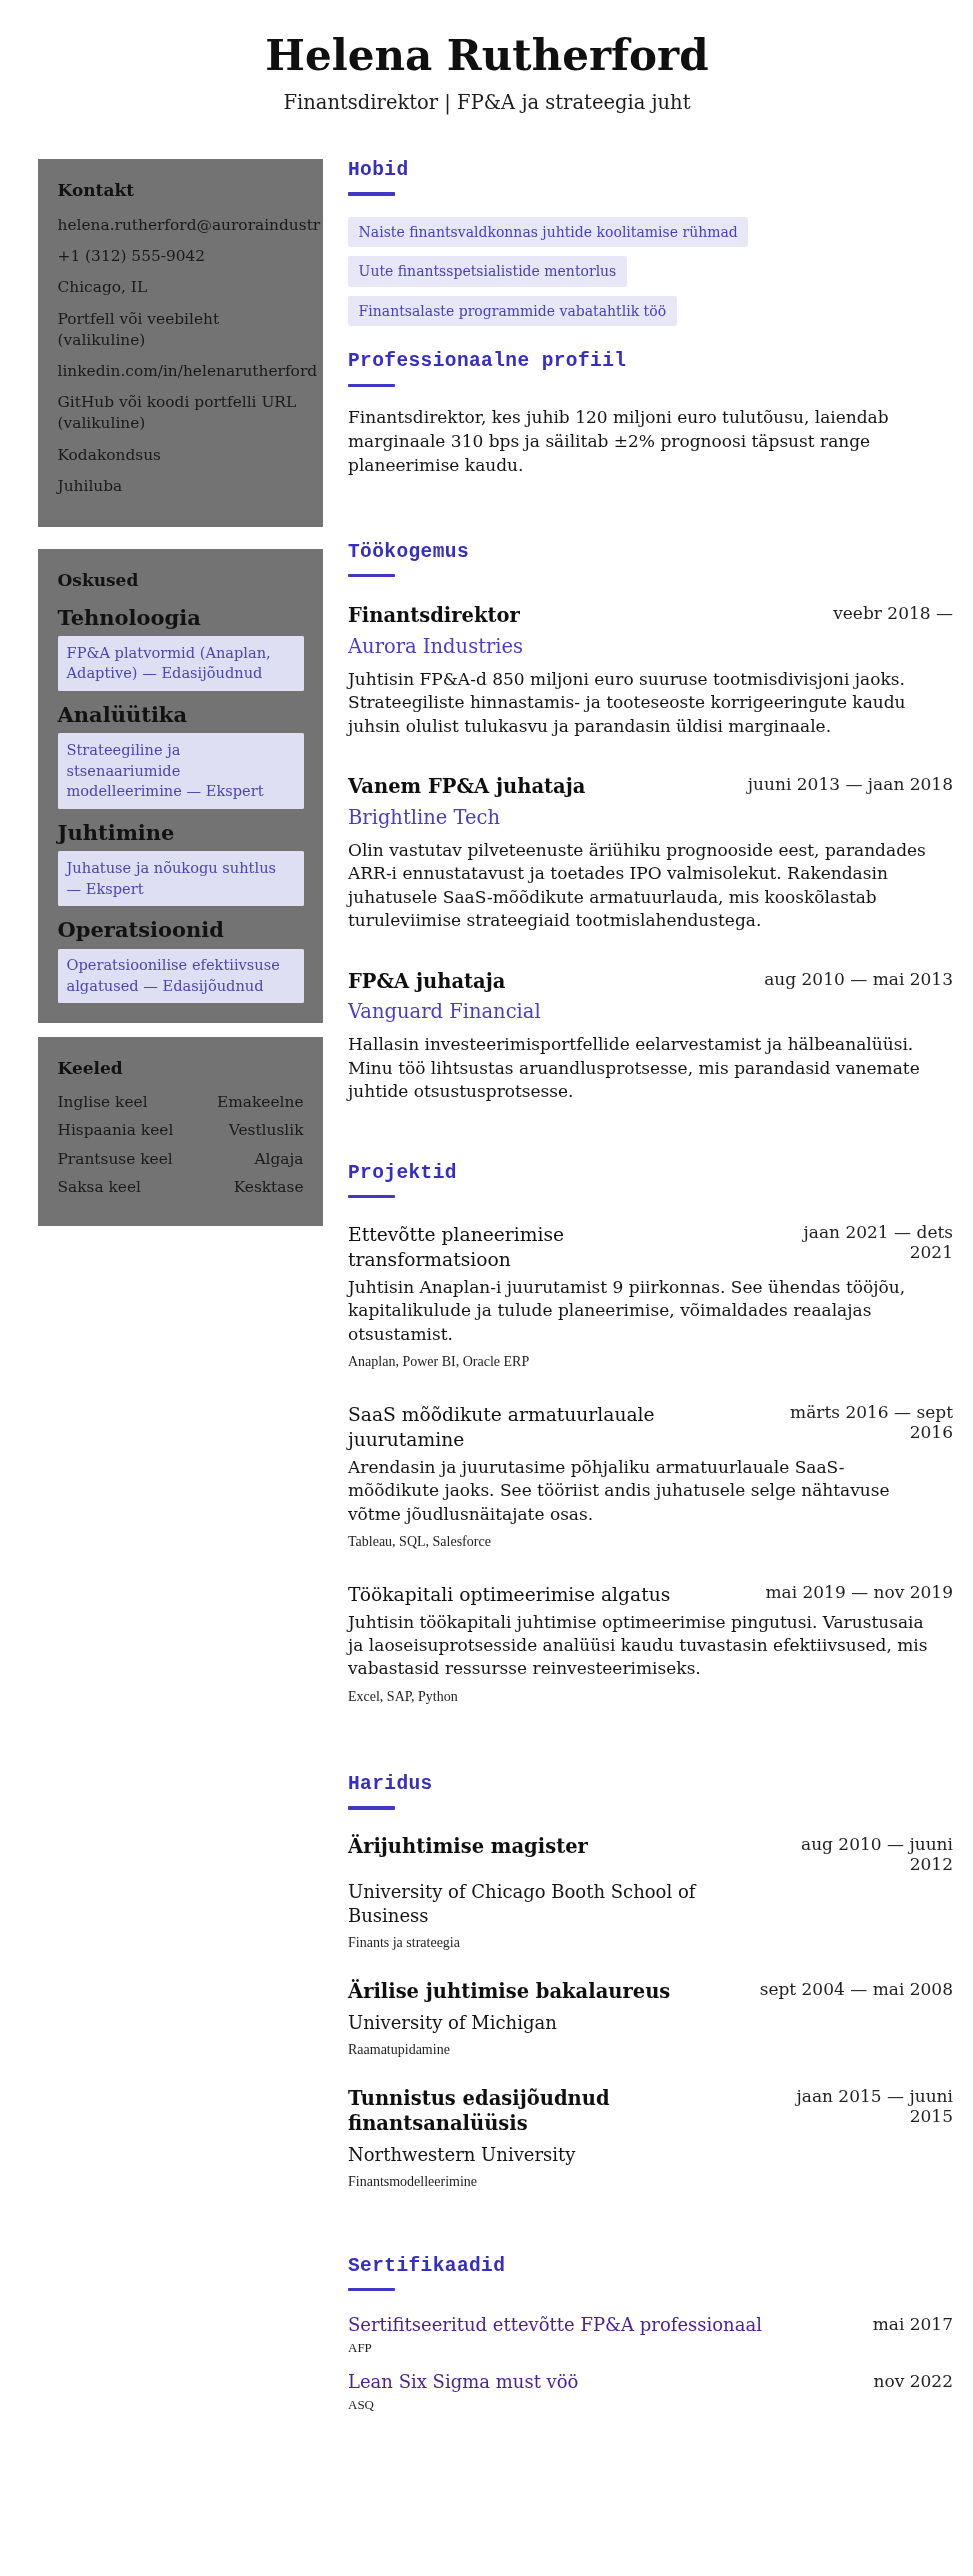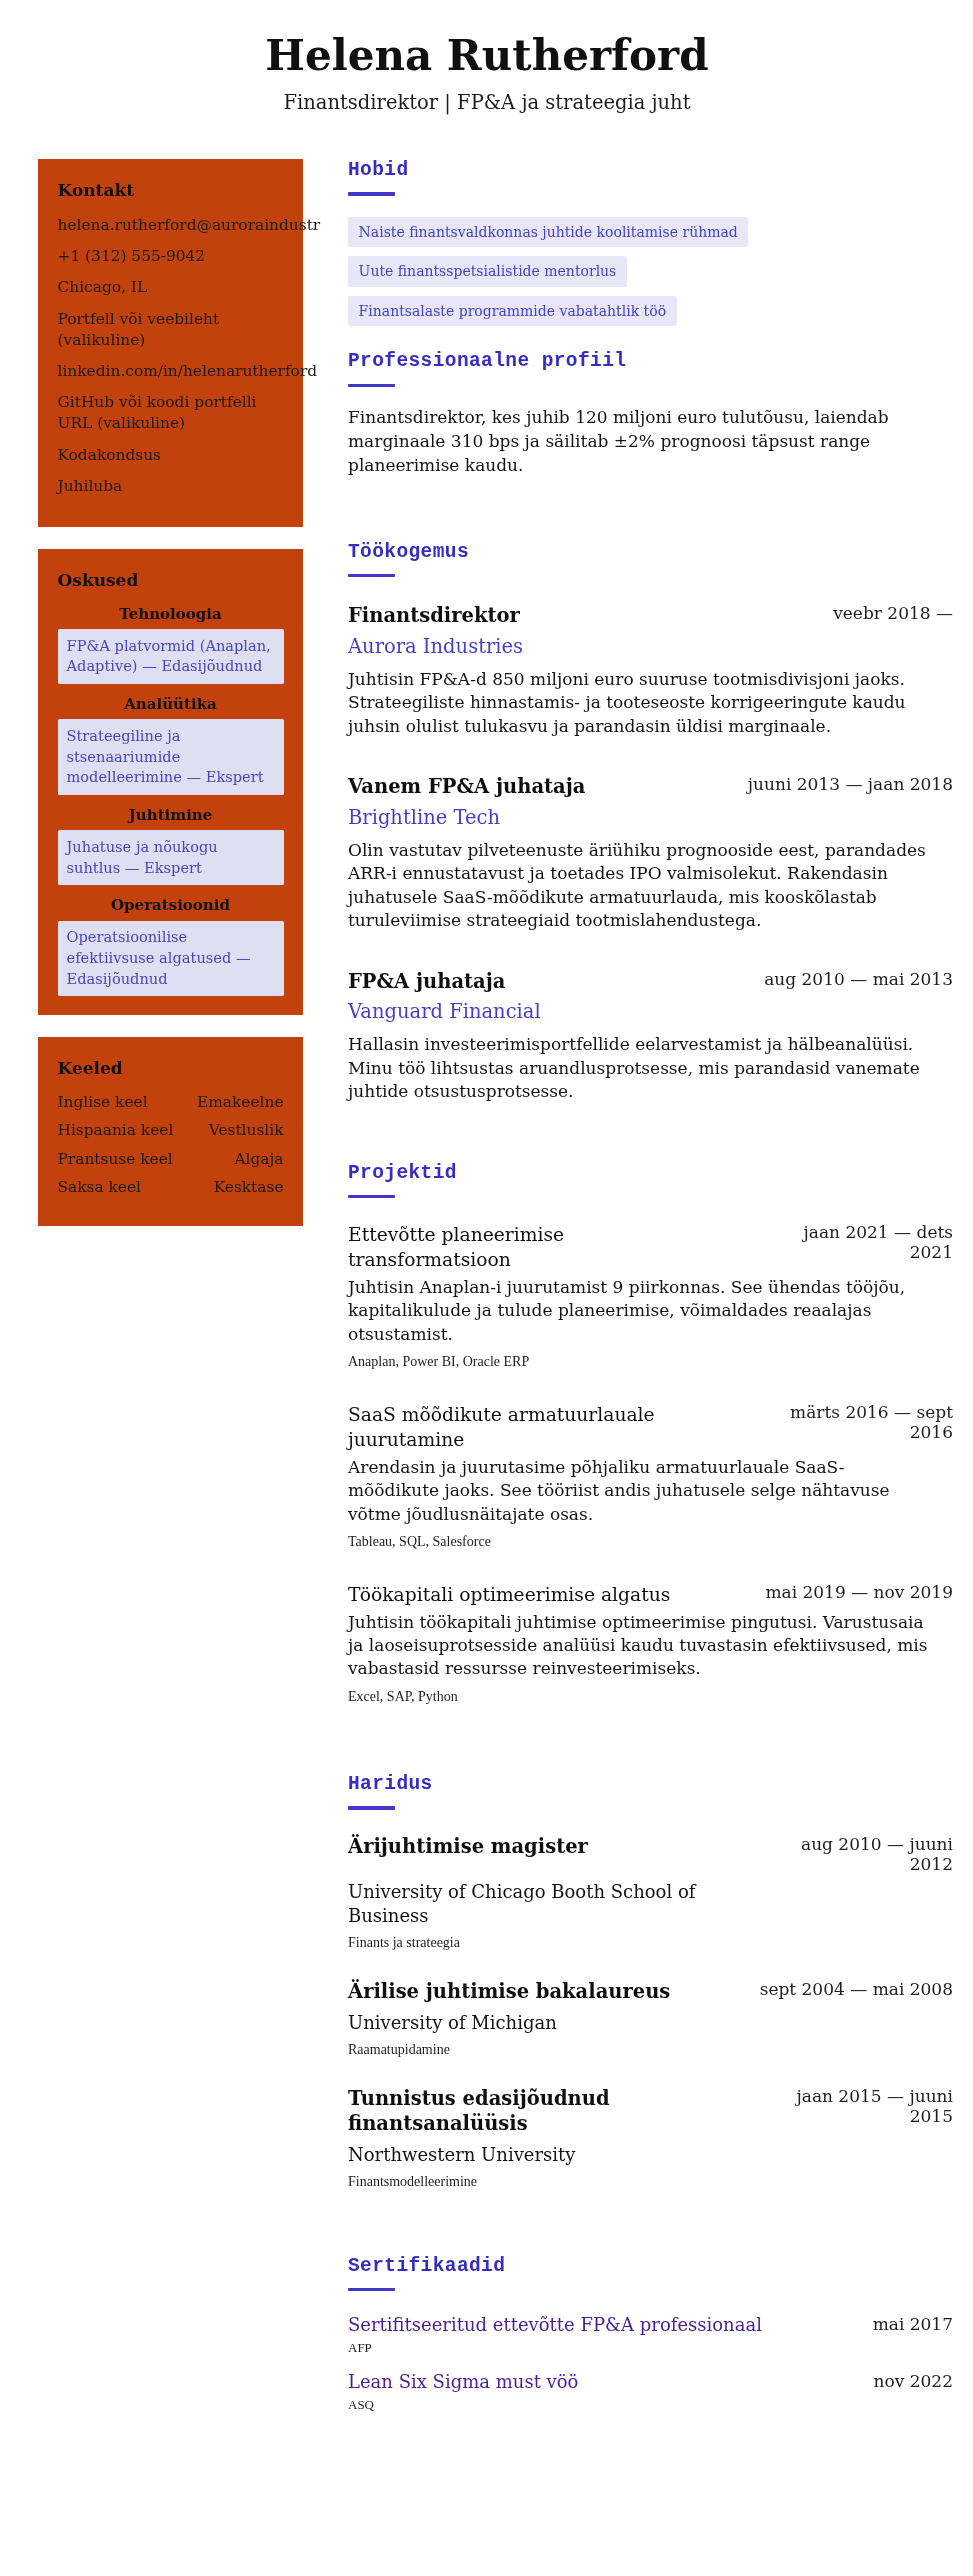--- a/index.html
+++ b/index.html
@@ -6,31 +6,31 @@
   html,body { background:#ffffff; }
   body { width:974px; height:2576px; position:relative; overflow:hidden;
          font-family:"DejaVu Serif", serif; color:#111; }
 
   
   .header { text-align:center; padding-top:34px; }
   .name { font-size:42px; font-weight:bold; color:#101010; line-height:1.05; }
   .subtitle { font-size:19.5px; color:#1c1c1c; margin-top:13px; }
 
   
-  .side-card { position:absolute; left:38px; width:265px; background:#c2410c;
+  .side-card { position:absolute; left:38px; width:285px; background:#737373;
                padding:21px 19.5px 19.5px 19.5px; }
   .side-card.contact   { top:159px;  min-height:358px; }
   .side-card.skills    { top:549px;  min-height:445px; }
   .side-card.languages { top:1037px; min-height:184px; }
   .side-heading { font-size:17px; font-weight:bold; color:#121212; margin-bottom:14.6px; }
   .contact-item { font-size:15.4px; color:#1a1a1a; line-height:1.35; margin-bottom:10.6px; }
   .contact-item.nowrap { white-space:nowrap; }
   .skill-group { margin-top:11.4px; }
   .skill-group:first-of-type { margin-top:0; }
-  .skill-group-label { font-size:15px; font-weight:bold; color:#121212; margin-bottom:6.5px;text-align:center; }
+  .skill-group-label { font-size:21px; font-weight:bold; color:#121212; margin-bottom:6.5px; }
   .skill-pill { background:#dfdff3; color:#4a45b5; font-size:14.6px; line-height:1.42;
                 padding:6.5px 9px; border-radius:1.6px; }
   .lang-row { display:flex; justify-content:space-between; font-size:15.4px;
               color:#1a1a1a; margin-bottom:10.6px; }
 
   
   .main { position:absolute; left:348px; top:159px; width:605px; }
   .section-heading { font-family:"Liberation Mono", monospace; font-weight:bold;
                      font-size:19.5px; color:#352dc4; letter-spacing:0.4px; }
   .rule { width:47px; height:3.2px; background:#4238c8; margin-top:11.4px; border-radius:0.8px; }

